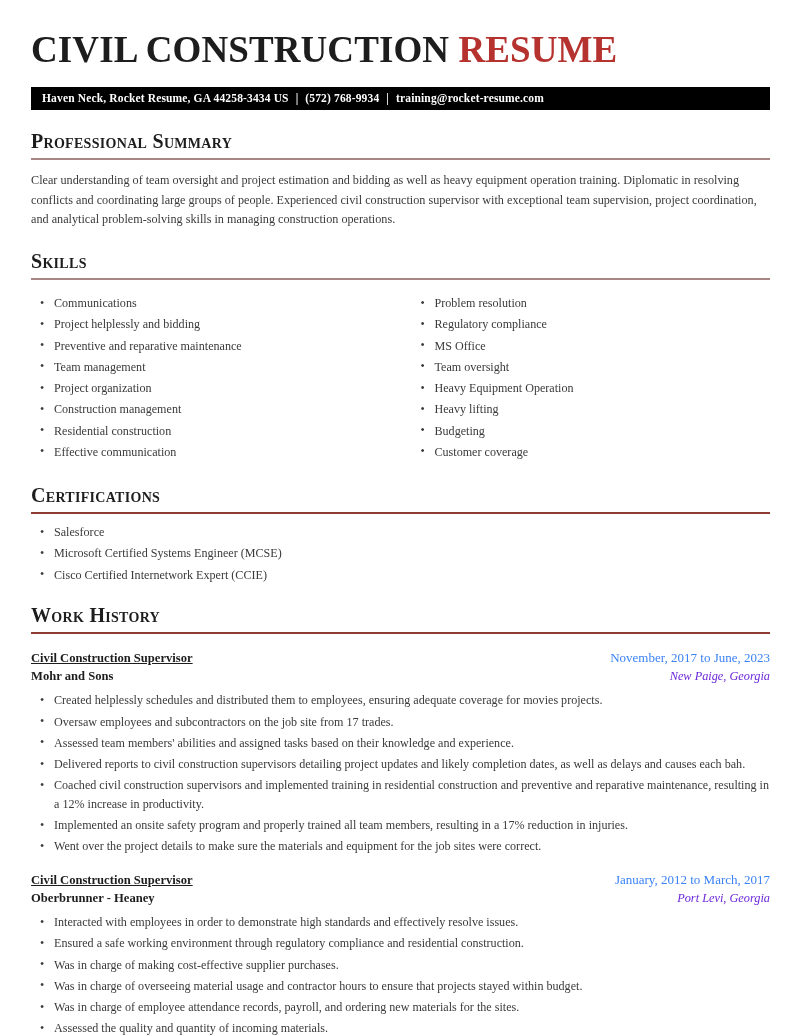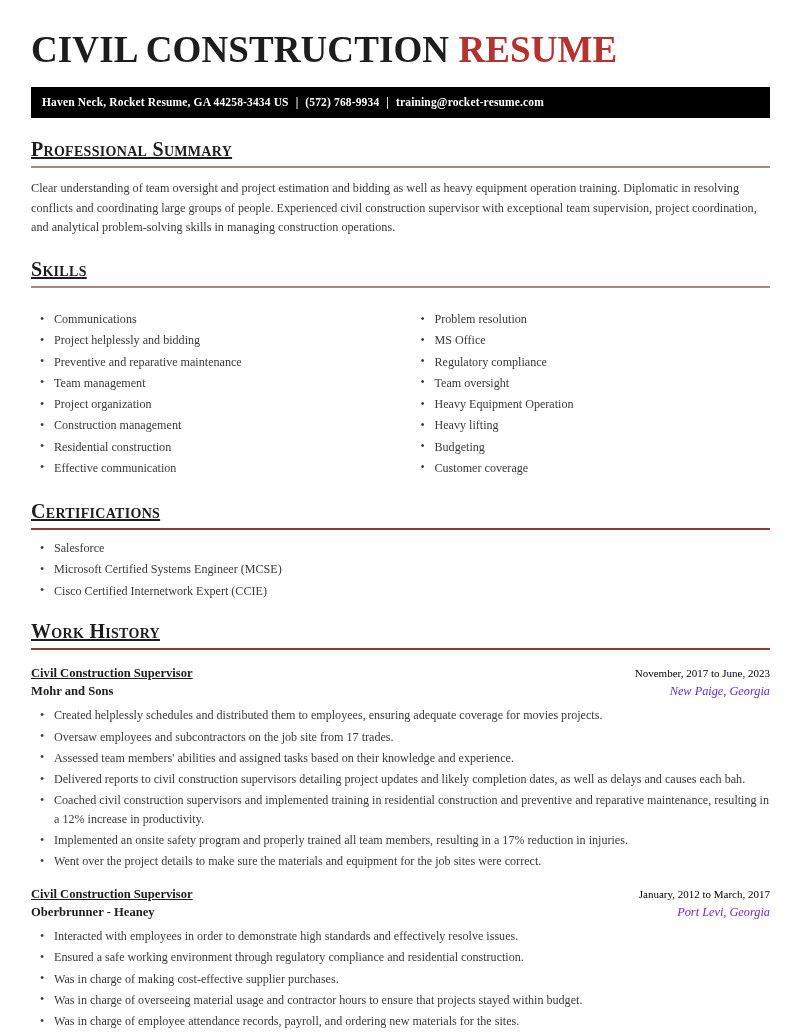--- a/index.html
+++ b/index.html
@@ -23,21 +23,21 @@
     margin: 8px 0 0 0;
     white-space: nowrap;
   }
   .doc-title .t-dark { color: #1d1d1d; }
   .doc-title .t-accent { color: #b5322e; }
 
   .contact-bar {
     margin-top: 17px;
     background: #000000;
     color: #ffffff;
-    height: 31px;
+    height: 23px;
     display: flex;
     align-items: center;
     padding: 0 11px;
     font-size: 11.5px;
     font-weight: 700;
     letter-spacing: 0.15px;
   }
   .contact-bar .sep {
     display: inline-block;
     padding: 0 7px;
@@ -47,21 +47,20 @@
   
   .section { margin-top: 20px; }
   .section-title {
     font-size: 20px;
     font-weight: 700;
     color: #1d1d1d;
     font-variant: small-caps;
     letter-spacing: 0.3px;
     line-height: 1.1;
     margin: 16px 0 6px 0;
-    text-decoration: underline;
   }
   .rule-rose { border-bottom: 2px solid #a98686; width: 100%; }
   .rule-red  { border-bottom: 2px solid #8e3b33; width: 100%; }
 
   
   .summary {
     margin-top: 11px;
     font-size: 12.2px;
     line-height: 1.62;
     color: #3a3a3a;
@@ -87,43 +86,43 @@
     left: 9px;
     top: -0.5px;
     font-size: 12px;
     color: #3a3a3a;
   }
 
   
   .skills-cols {
     display: flex;
     gap: 4px;
-    margin-top: 16px;
+    margin-top: 8px;
   }
   .skills-cols > ul { width: 50%; margin-top: 6px; }
   .skills-cols > ul:last-child { padding-left: 9px; }
 
   
   .job { margin-top: 16px; }
   .job:first-of-type { margin-top: 13px; }
   .job-line {
     display: flex;
     justify-content: space-between;
     align-items: baseline;
     width: 100%;
   }
   .job-title {
     font-size: 12.6px;
     font-weight: 700;
     color: #1d1d1d;
     text-decoration: underline;
   }
   .job-dates {
-    font-size: 11px;
-    color: #000000;
+    font-size: 13px;
+    color: #3b82f6;
     white-space: nowrap;
   }
   .job-company {
     font-size: 12.6px;
     font-weight: 700;
     color: #1d1d1d;
     margin-top: 3px;
   }
   .job-location {
     font-size: 12.3px;
@@ -167,22 +166,22 @@
         <li>Project helplessly and bidding</li>
         <li>Preventive and reparative maintenance</li>
         <li>Team management</li>
         <li>Project organization</li>
         <li>Construction management</li>
         <li>Residential construction</li>
         <li>Effective communication</li>
       </ul>
       <ul class="bullets">
         <li>Problem resolution</li>
+        <li>Regulatory compliance</li>
         <li>MS Office</li>
-        <li>Regulatory compliance</li>
         <li>Team oversight</li>
         <li>Heavy Equipment Operation</li>
         <li>Heavy lifting</li>
         <li>Budgeting</li>
         <li>Customer coverage</li>
       </ul>
     </div>
   </div>
 
   <div class="section">

